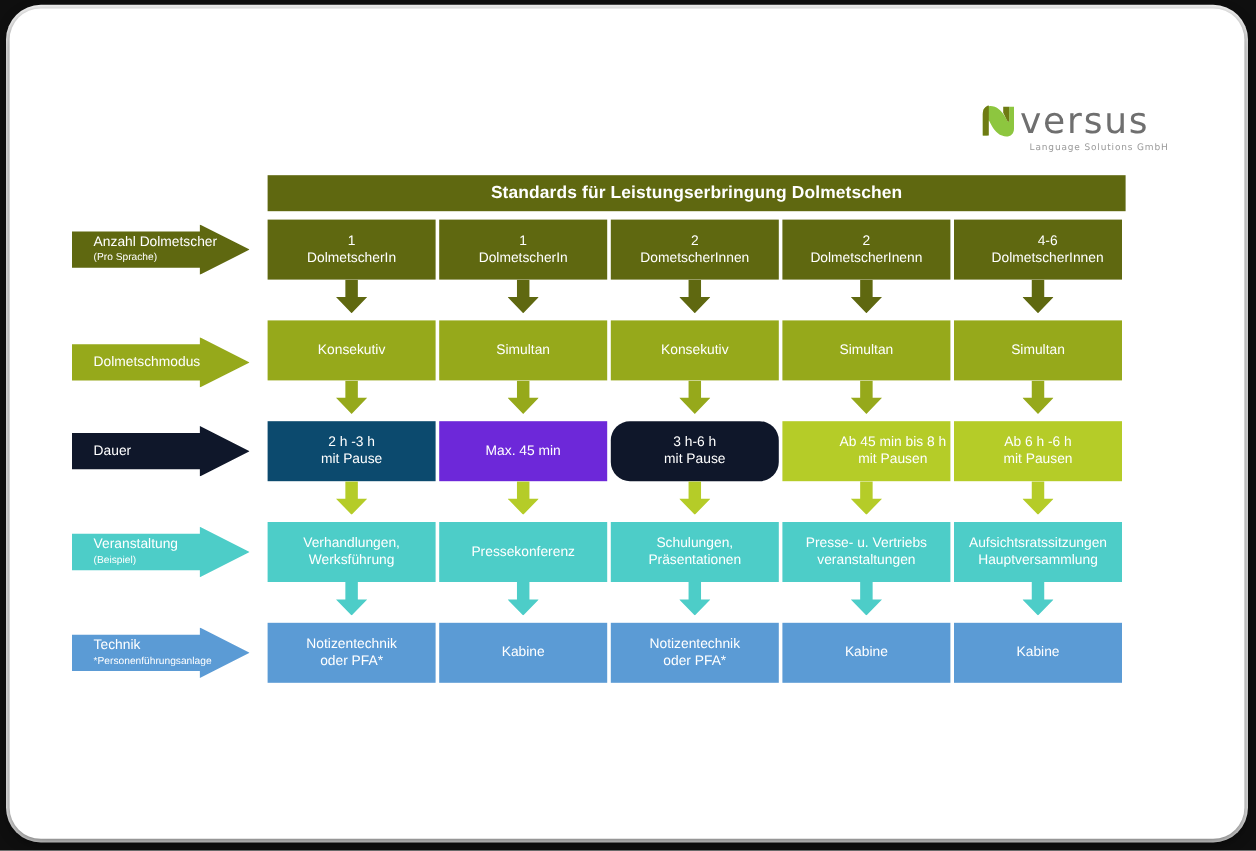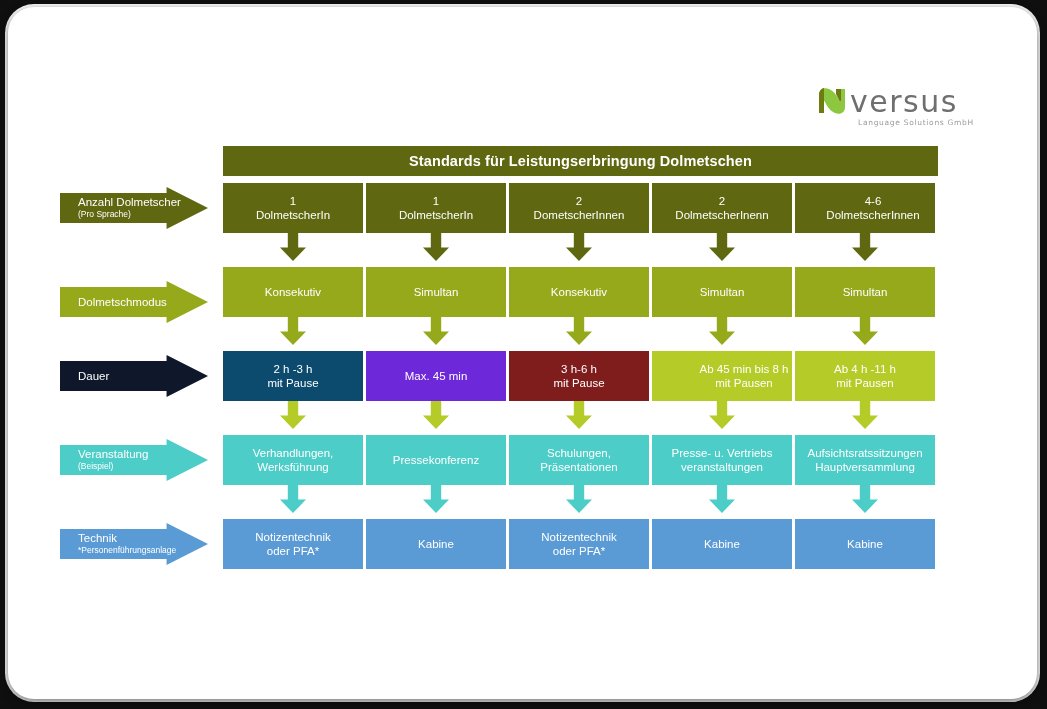--- a/index.html
+++ b/index.html
@@ -219,32 +219,32 @@
       </div>
       <div class="cell" style="left: 215px; top: 344px; background: #0c4a6e;">
         <span class="ln">2 h -3 h</span>
         <span class="ln">mit Pause</span>
       </div>
       <div class="connector" style="left: 272px; top: 394px; background: rgb(181, 204, 40);"></div>
       <div class="cell" style="left: 358px; top: 344px; background: #6d28d9;">
         <span class="ln">Max. 45 min</span>
       </div>
       <div class="connector" style="left: 415px; top: 394px; background: rgb(181, 204, 40);"></div>
-      <div class="cell" style="left: 501px; top: 344px; background: #7f1d1d;">
+      <div class="cell" style="left: 501px; top: 344px; background: #0f172a; border-radius: 16px;">
         <span class="ln">3 h-6 h</span>
         <span class="ln">mit Pause</span>
       </div>
       <div class="connector" style="left: 558px; top: 394px; background: rgb(181, 204, 40);"></div>
       <div class="cell" style="left: 644px; top: 344px; background: rgb(181, 204, 40); padding-left: 48px;">
         <span class="ln">Ab 45 min bis 8 h</span>
         <span class="ln">mit Pausen</span>
       </div>
       <div class="connector" style="left: 701px; top: 394px; background: rgb(181, 204, 40);"></div>
       <div class="cell" style="left: 787px; top: 344px; background: rgb(181, 204, 40);">
-        <span class="ln">Ab 4 h -11 h</span>
+        <span class="ln">Ab 6 h -6 h</span>
         <span class="ln">mit Pausen</span>
       </div>
       <div class="connector" style="left: 844px; top: 394px; background: rgb(181, 204, 40);"></div>
       <div class="row-label" style="top: 432px; background: rgb(77, 205, 200);">
         <span class="rl-main">Veranstaltung</span>
         <span class="rl-sub">(Beispiel)</span>
       </div>
       <div class="cell" style="left: 215px; top: 428px; background: rgb(77, 205, 200);">
         <span class="ln">Verhandlungen,</span>
         <span class="ln">Werksführung</span>

